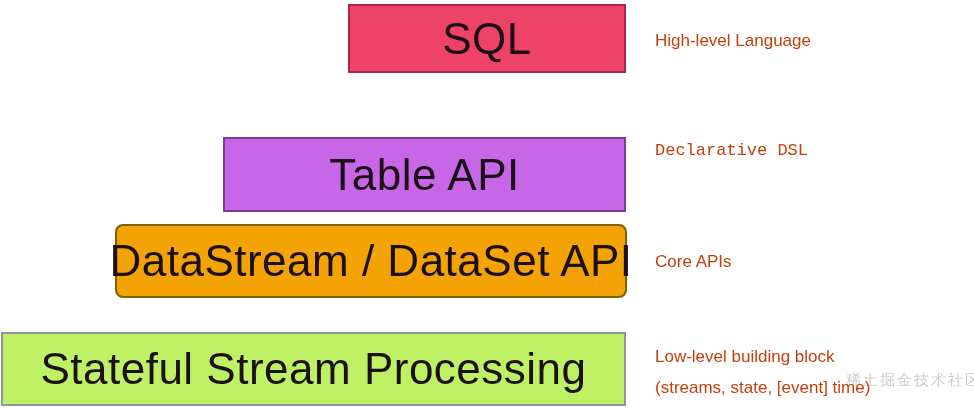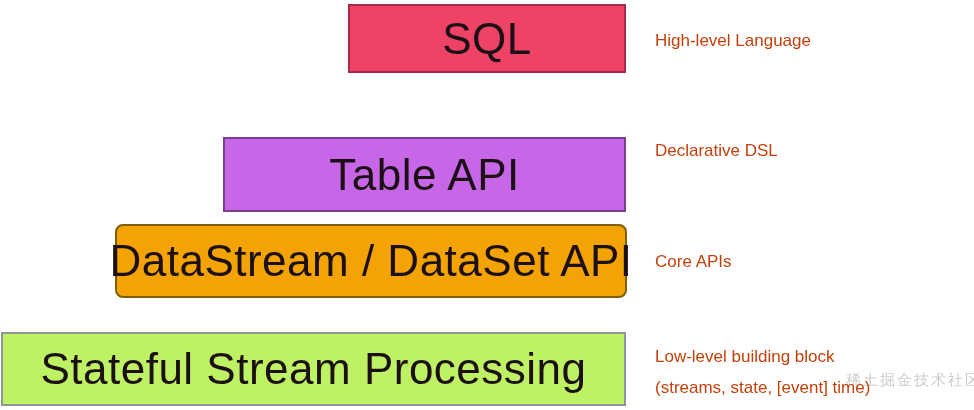--- a/index.html
+++ b/index.html
@@ -47,21 +47,21 @@
   }
   .note {
     position: absolute;
     left: 655px;
     font-size: 17px;
     color: #c2410c;
     white-space: nowrap;
     line-height: 31px;
   }
   .note-1 { top: 25px; }
-  .note-2 { top: 135px; }
+  .note-2 { top: 135px; font-family: Liberation Mono, monospace; }
   .note-3 { top: 246px; }
   .note-4 { top: 341px; }
   .watermark {
     position: absolute;
     left: 846px;
     top: 371px;
     font-size: 15px;
     letter-spacing: 2px;
     color: rgba(140, 140, 140, 0.45);
     white-space: nowrap;

